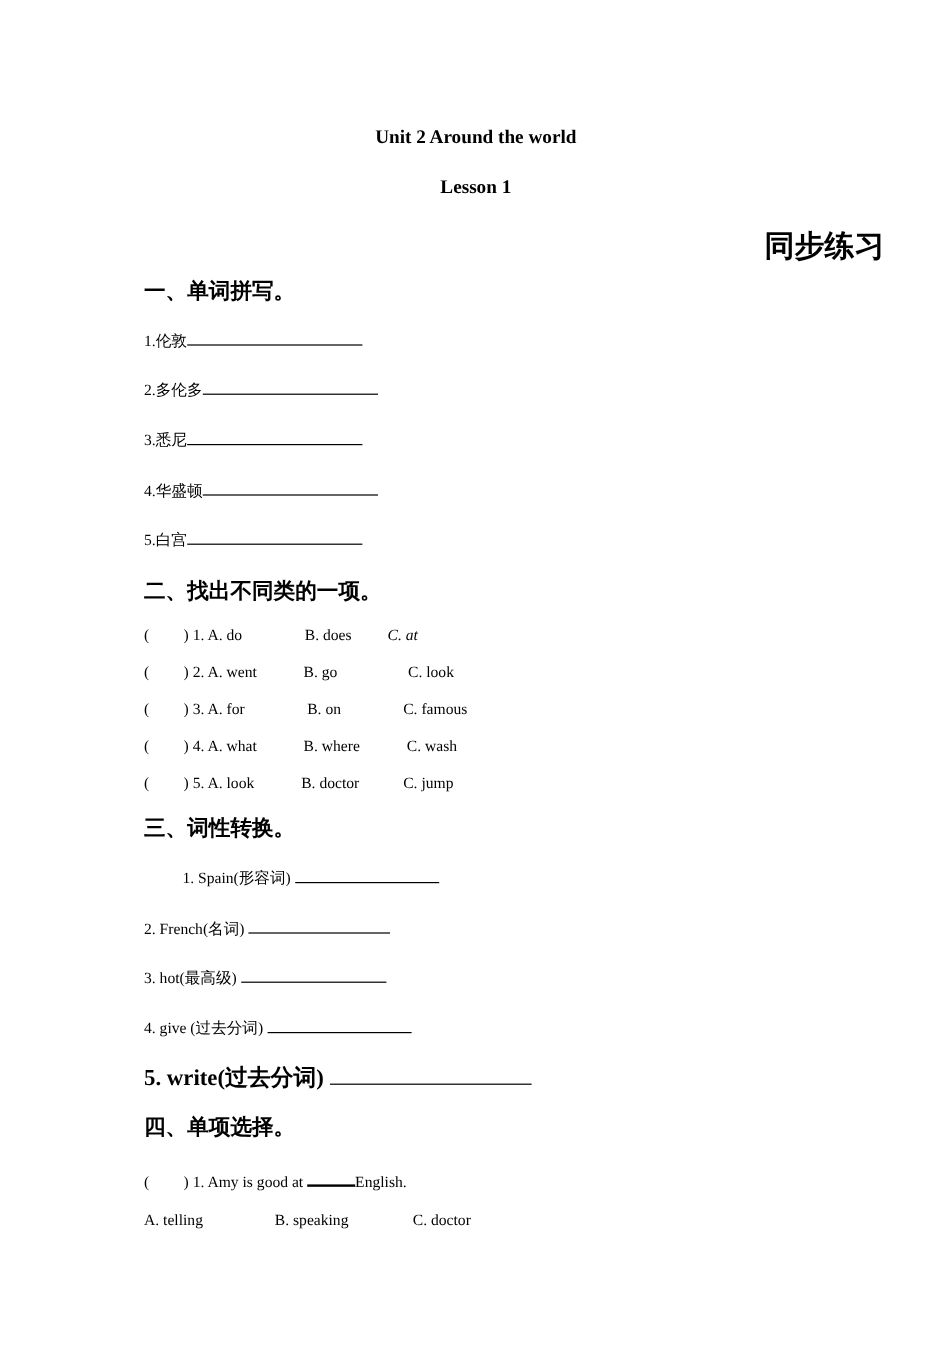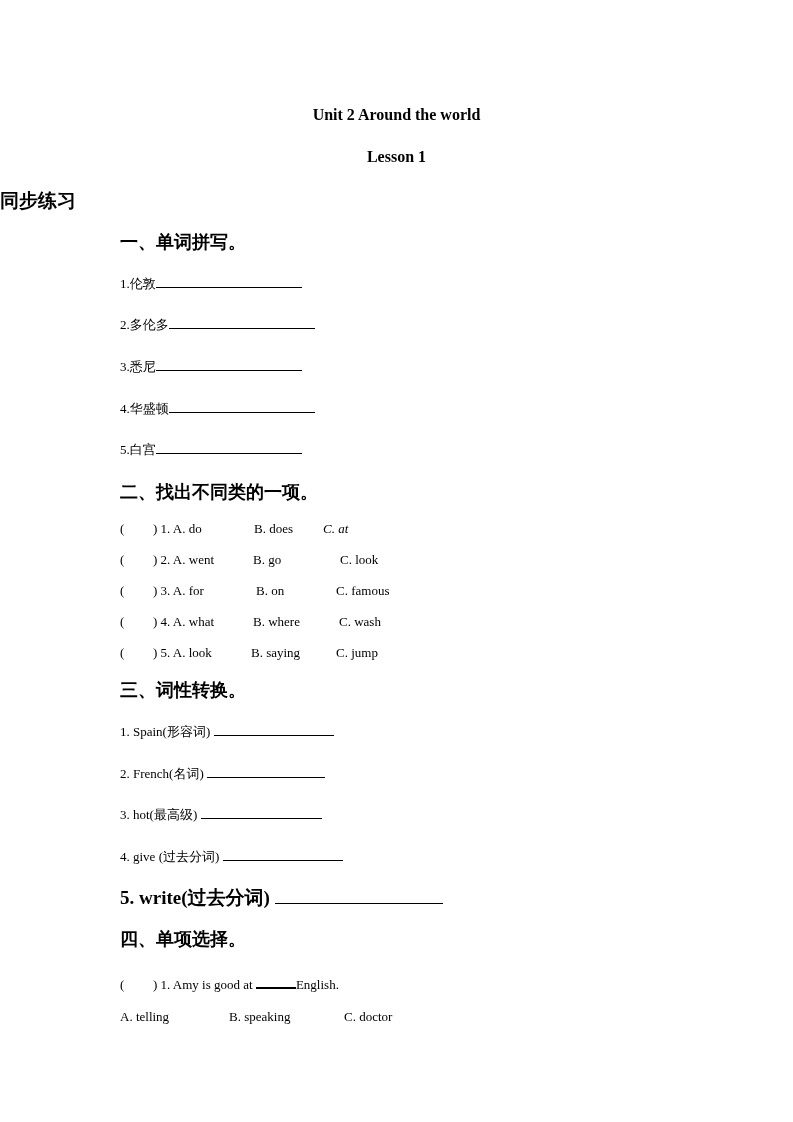--- a/index.html
+++ b/index.html
@@ -1,20 +1,20 @@
 <!DOCTYPE html>
 <html><head>
 <meta charset="utf-8">
 <style>
   html, body { margin: 0; padding: 0; background: #ffffff; }
   body { width: 793px; height: 1122px; position: relative; overflow: hidden;
          font-family: "Liberation Serif", serif; color: #000; }
   .abs { position: absolute; white-space: nowrap; }
   .title { font-weight: bold; font-size: 16px; left: 0; width: 793px; text-align: center; }
-  .cn-title { font-family: "DejaVu Sans", sans-serif; font-weight: bold; font-size: 19px; left: 0; width: 737px; text-align: left; }
+  .cn-title { font-family: "DejaVu Sans", sans-serif; font-weight: bold; font-size: 25px; left: 0; width: 737px; text-align: right; }
   .section { font-family: "DejaVu Sans", sans-serif; font-weight: bold; font-size: 18px; left: 120px; }
   .line { font-size: 13px; left: 120px; }
   .blank { display: inline-block; border-bottom: 1px solid #000; height: 12px; vertical-align: baseline; }
   .paren { display: inline-block; width: 33px; }
   .big { font-weight: bold; font-size: 19px; left: 120px; }
   .big .blank { height: 17px; border-bottom: 1.5px solid #000; }
   .opt { position: absolute; }
 </style>
 </head>
 <body>
@@ -59,26 +59,26 @@
     <span class="opt" style="left:136px;">B. on</span>
     <span class="opt" style="left:216px;">C. famous</span>
   </div>
   <div class="abs line" style="top:614px; width:400px;">
     <span class="paren">(</span><span>) 4. A. what</span>
     <span class="opt" style="left:133px;">B. where</span>
     <span class="opt" style="left:219px;">C. wash</span>
   </div>
   <div class="abs line" style="top:645px; width:400px;">
     <span class="paren">(</span><span>) 5. A. look</span>
-    <span class="opt" style="left:131px;">B. saying</span>
+    <span class="opt" style="left:131px;">B. doctor</span>
     <span class="opt" style="left:216px;">C. jump</span>
   </div>
 
   <div class="abs section" style="top:678px;">三、词性转换。</div>
-  <div class="abs line" style="top:723px;">
+  <div class="abs line" style="top:723px;margin-left:32px;">
     <span>1. Spain(形容词)</span> <span class="blank" style="width:120px;"></span>
   </div>
   <div class="abs line" style="top:765px;">
     <span>2. French(名词)</span> <span class="blank" style="width:118px;"></span>
   </div>
   <div class="abs line" style="top:806px;text-align:center;">
     <span>3. hot(最高级)</span> <span class="blank" style="width:121px;"></span>
   </div>
   <div class="abs line" style="top:848px;">
     <span>4. give (过去分词)</span> <span class="blank" style="width:120px;"></span>

